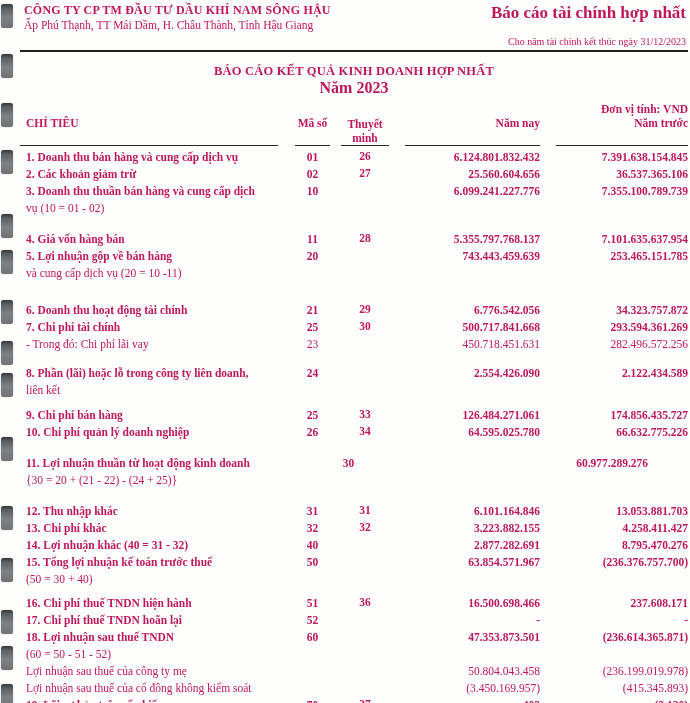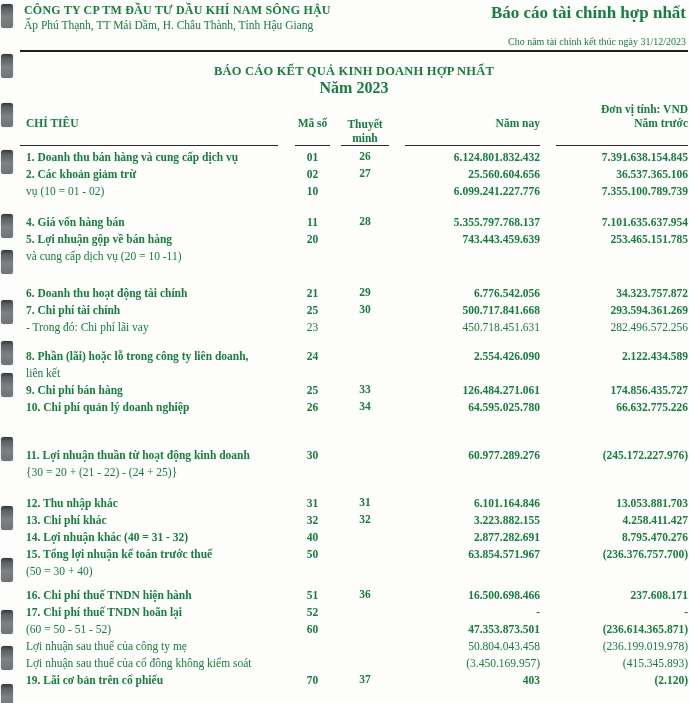--- a/index.html
+++ b/index.html
@@ -3,21 +3,21 @@
 <meta charset="utf-8">
 <style>
   html,body{margin:0;padding:0;background:#e8e8e8;}
   .page{
     position:relative;
     width:690px;height:703px;
     margin:0 auto;
     background:#fdfdfc;
     overflow:hidden;
     font-family:"Liberation Serif","DejaVu Serif",serif;
-    color:#15803d;
+    color:#be185d;
   }
   
   .binder-mark{
     position:absolute;
     left:1px;width:12px;height:24px;
     border-radius:2.5px;
     background:linear-gradient(180deg,#33383b 0%,#5b6064 18%,#7d8184 55%,#6f7376 100%);
     box-shadow:0 0 1px rgba(0,0,0,.5);
   }
   .doc{margin:0 2px 0 20px;}
@@ -129,20 +129,21 @@
           <div class="c-label">
             <div class="">2. Các khoản giảm trừ</div>
           </div>
           <div class="c-code">02</div>
           <div class="c-note">27</div>
           <div class="c-cur">25.560.604.656</div>
           <div class="c-prior">36.537.365.106</div>
         </div>
         <div class="grid trow">
           <div class="c-label">
+            <div class="">3. Doanh thu thuần bán hàng và cung cấp dịch</div>
             <div class="label2">vụ (10 = 01 - 02)</div>
           </div>
           <div class="c-code">10</div>
           <div class="c-note"></div>
           <div class="c-cur">6.099.241.227.776</div>
           <div class="c-prior">7.355.100.789.739</div>
         </div>
         <div class="grid trow" style="margin-top: 14px;">
           <div class="c-label">
             <div class="">4. Giá vốn hàng bán</div>
@@ -192,39 +193,39 @@
         <div class="grid trow" style="margin-top: 12px;">
           <div class="c-label">
             <div class="">8. Phần (lãi) hoặc lỗ trong công ty liên doanh,</div>
             <div class="label2">liên kết</div>
           </div>
           <div class="c-code">24</div>
           <div class="c-note"></div>
           <div class="c-cur">2.554.426.090</div>
           <div class="c-prior">2.122.434.589</div>
         </div>
-        <div class="grid trow" style="margin-top: 0;">
+        <div class="grid trow" style="margin-top: 8px;">
           <div class="c-label">
             <div class="">9. Chi phí bán hàng</div>
           </div>
           <div class="c-code">25</div>
           <div class="c-note">33</div>
           <div class="c-cur">126.484.271.061</div>
           <div class="c-prior">174.856.435.727</div>
         </div>
         <div class="grid trow">
           <div class="c-label">
             <div class="">10. Chi phí quản lý doanh nghiệp</div>
           </div>
           <div class="c-code">26</div>
           <div class="c-note">34</div>
           <div class="c-cur">64.595.025.780</div>
           <div class="c-prior">66.632.775.226</div>
         </div>
-        <div class="grid trow" style="margin-top: 31px;">
+        <div class="grid trow" style="margin-top: 14px; gap: 36px;">
           <div class="c-label">
             <div class="">11. Lợi nhuận thuần từ hoạt động kinh doanh</div>
             <div class="label2">{30 = 20 + (21 - 22) - (24 + 25)}</div>
           </div>
           <div class="c-code">30</div>
           <div class="c-note"></div>
           <div class="c-cur">60.977.289.276</div>
           <div class="c-prior">(245.172.227.976)</div>
         </div>
         <div class="grid trow" style="margin-top: 14px;">
@@ -277,20 +278,21 @@
           <div class="c-label">
             <div class="">17. Chi phí thuế TNDN hoãn lại</div>
           </div>
           <div class="c-code">52</div>
           <div class="c-note"></div>
           <div class="c-cur">-</div>
           <div class="c-prior">-</div>
         </div>
         <div class="grid trow">
           <div class="c-label">
+            <div class="">18. Lợi nhuận sau thuế TNDN</div>
             <div class="label2">(60 = 50 - 51 - 52)</div>
           </div>
           <div class="c-code">60</div>
           <div class="c-note"></div>
           <div class="c-cur">47.353.873.501</div>
           <div class="c-prior">(236.614.365.871)</div>
         </div>
         <div class="grid trow light">
           <div class="c-label">
             <div class="">Lợi nhuận sau thuế của công ty mẹ</div>

